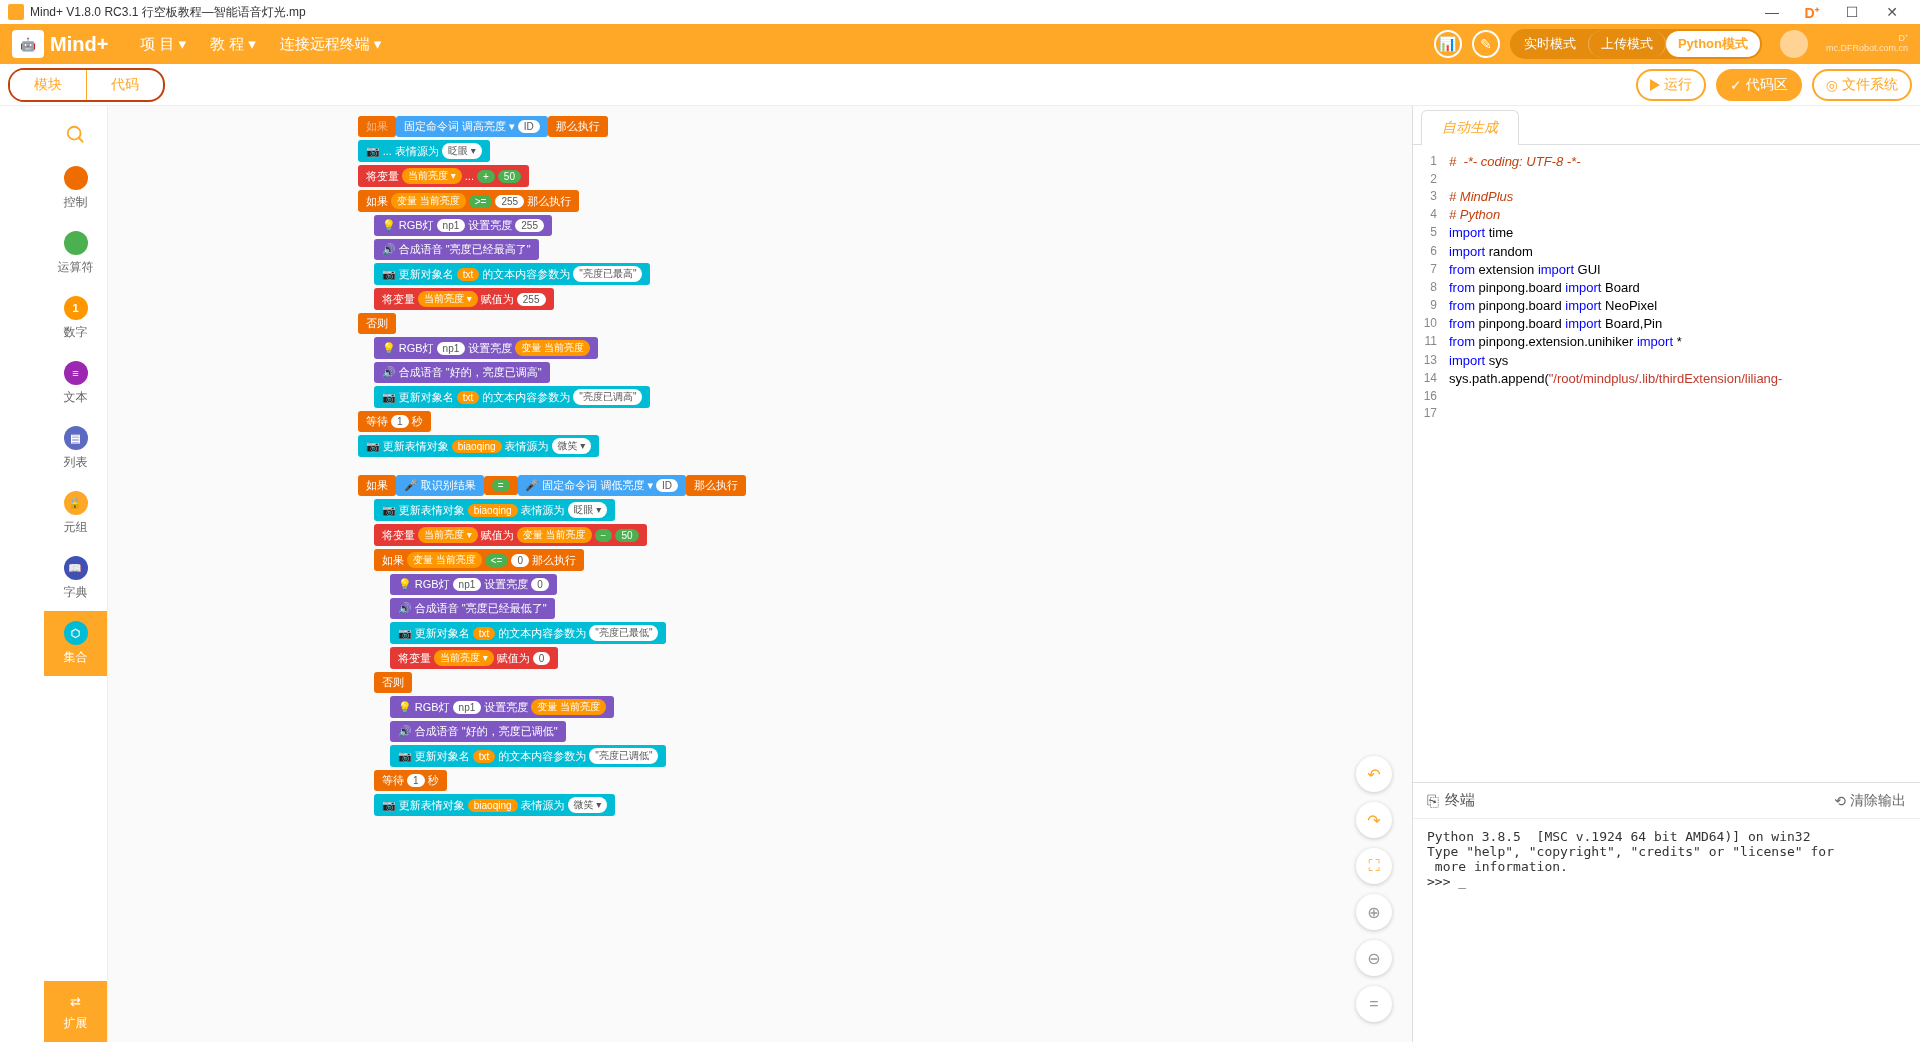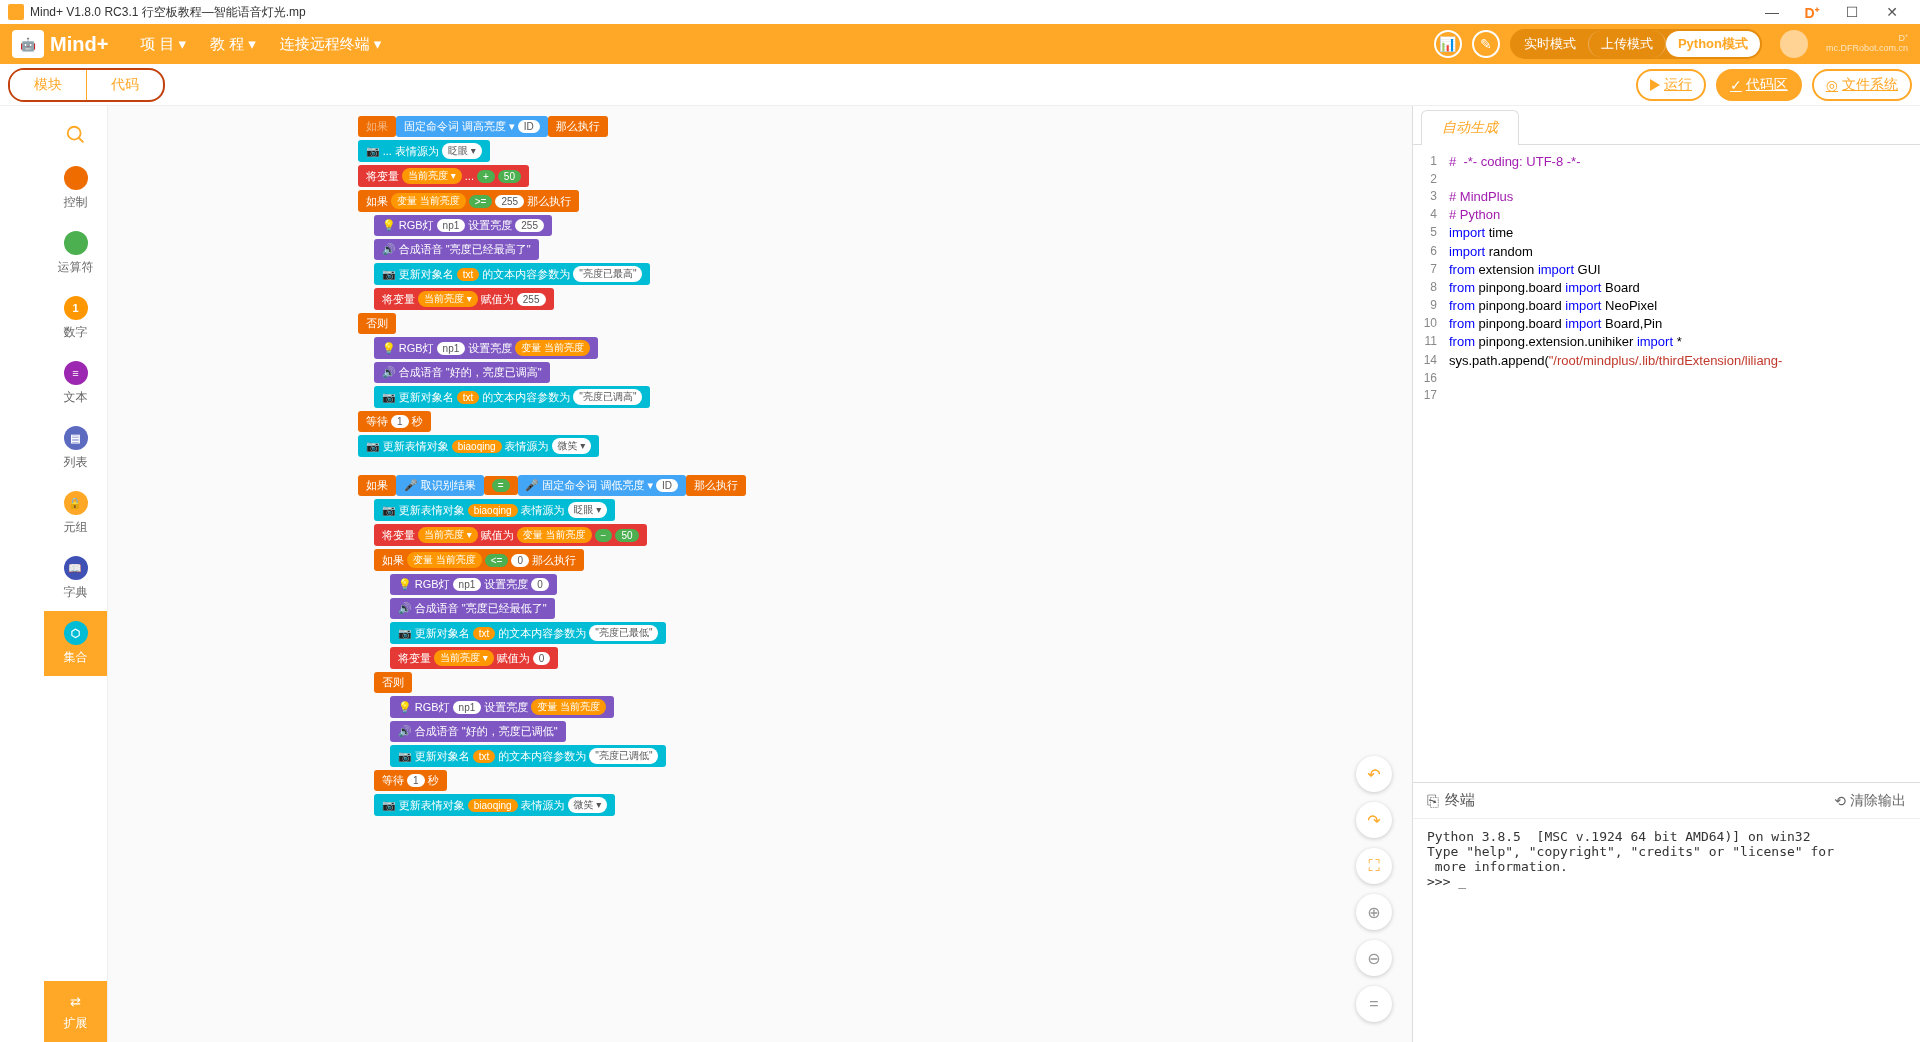--- a/index.html
+++ b/index.html
@@ -31,21 +31,21 @@
     .dropdown { position: absolute; top: 40px; left: 292px; background: #fff; box-shadow: 0 2px 8px rgba(0,0,0,0.15); border-radius: 4px; min-width: 164px; z-index: 100; padding: 4px 0; }
     .dropdown .dd-item { padding: 8px 16px; cursor: pointer; color: #555; font-size: 14px; }
     
     
     .tabrow { height: 42px; display: flex; align-items: center; padding: 0 8px; background: #fff; border-bottom: 1px solid #eee; }
     .tabrow .mode-tabs { display: flex; border: 2px solid #c2410c; border-radius: 16px; overflow: hidden; text-align: center; }
     .tabrow .tab { padding: 6px 24px; font-size: 14px; cursor: pointer; color: #ffa726; }
     .tabrow .tab:first-child { border-right: 1px solid #ffa726; }
     .tabrow .tab.active { background: #fff; }
     .tabrow .right-btns { margin-left: auto; display: flex; gap: 10px; align-items: center; }
-    .tabrow .action-btn { display: flex; align-items: center; gap: 4px; padding: 5px 12px; border: 2px solid #ffa726; border-radius: 16px; cursor: pointer; color: #ffa726; font-size: 14px; text-decoration: underline; }
+    .tabrow .action-btn { display: flex; align-items: center; gap: 4px; padding: 5px 12px; border: 2px solid #ffa726; border-radius: 16px; cursor: pointer; color: #ffa726; font-size: 14px; }
     .tabrow .action-btn.filled { background: #ffa726; color: #fff; }
     .tabrow .play-triangle { width: 0; height: 0; border-style: solid; border-width: 6px 0 6px 10px; border-color: transparent transparent transparent #ffa726; }
     
     
     .main { display: flex; height: calc(100vh - 106px); }
     
     
     .category-bar { width: 64px; border-right: 1px solid #eee; display: flex; flex-direction: column; padding-top: 8px; background: #fff; margin-left: 44px; }
     .cat-item { display: flex; flex-direction: column; align-items: center; padding: 10px 0; cursor: pointer; gap: 4px; }
     .cat-icon { width: 24px; height: 24px; border-radius: 50%; }
@@ -74,21 +74,21 @@
     .ctrl-btn.gray { color: #999; }
     
     
     .right-panel { width: 508px; border-left: 1px solid #ddd; display: flex; flex-direction: column; background: #fff; }
     .code-tabs { display: flex; padding: 4px 8px 0; border-bottom: 1px solid #ddd; }
     .code-tab { padding: 8px 20px; border: 1px solid #ddd; border-bottom: none; border-radius: 6px 6px 0 0; color: #ffa726; font-size: 14px; background: #fff; margin-bottom: -1px; font-style: italic; }
     .code-editor { flex: 1; overflow: auto; font-family: Consolas, monospace; font-size: 13px; padding: 8px 0; }
     .code-line { display: flex; line-height: 1.4; }
     .ln { width: 36px; text-align: right; color: #888; padding-right: 12px; user-select: none; font-size: 12px; }
     .code { white-space: pre; }
-    .c-comment { color: #a21caf; }
+    .c-comment { color: #c2410c; font-style: italic; }
     .c-keyword { color: #0000ff; }
     .c-string { color: #c0392b; }
     
     .terminal-section { border-top: 1px solid #ddd; display: flex; flex-direction: column; height: 260px; }
     .term-header { display: flex; justify-content: space-between; padding: 8px 14px; border-bottom: 1px solid #eee; }
     .term-title { display: flex; align-items: center; gap: 6px; font-size: 15px; color: #555; }
     .term-clear { display: flex; align-items: center; gap: 4px; font-size: 14px; color: #666; cursor: pointer; }
     .term-body { flex: 1; padding: 10px 14px; font-family: Consolas, monospace; font-size: 13px; color: #333; overflow: auto; white-space: pre-wrap; }
   </style>
 </head>
@@ -318,20 +318,24 @@
         </div>
         <div class="code-line">
           <span class="ln">10</span>
           <span class="code"><span class="c-keyword">from</span><span> pinpong.board </span><span class="c-keyword">import</span><span> Board,Pin</span></span>
         </div>
         <div class="code-line">
           <span class="ln">11</span>
           <span class="code"><span class="c-keyword">from</span><span> pinpong.extension.unihiker </span><span class="c-keyword">import</span><span> *</span></span>
         </div>
         <div class="code-line">
+          <span class="ln">13</span>
+          <span class="code"><span class="c-keyword">import</span><span> sys</span></span>
+        </div>
+        <div class="code-line">
           <span class="ln">14</span>
           <span class="code"><span>sys.path.append(</span><span class="c-string">"/root/mindplus/.lib/thirdExtension/liliang-</span></span>
         </div>
         <div class="code-line">
           <span class="ln">16</span>
           <span class="code"></span>
         </div>
         <div class="code-line">
           <span class="ln">17</span>
           <span class="code"></span>

